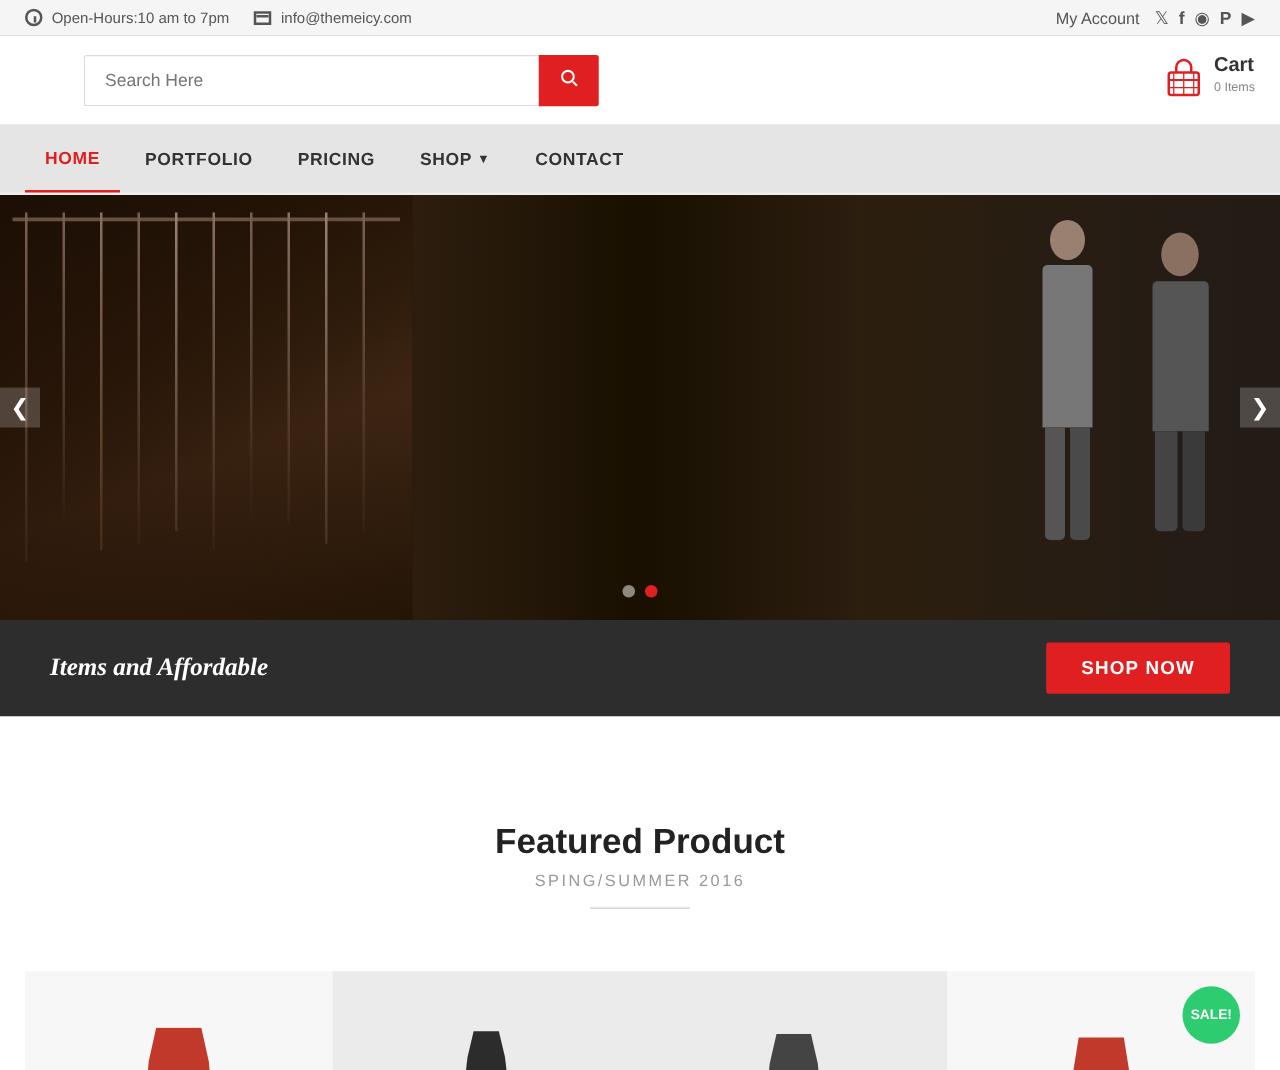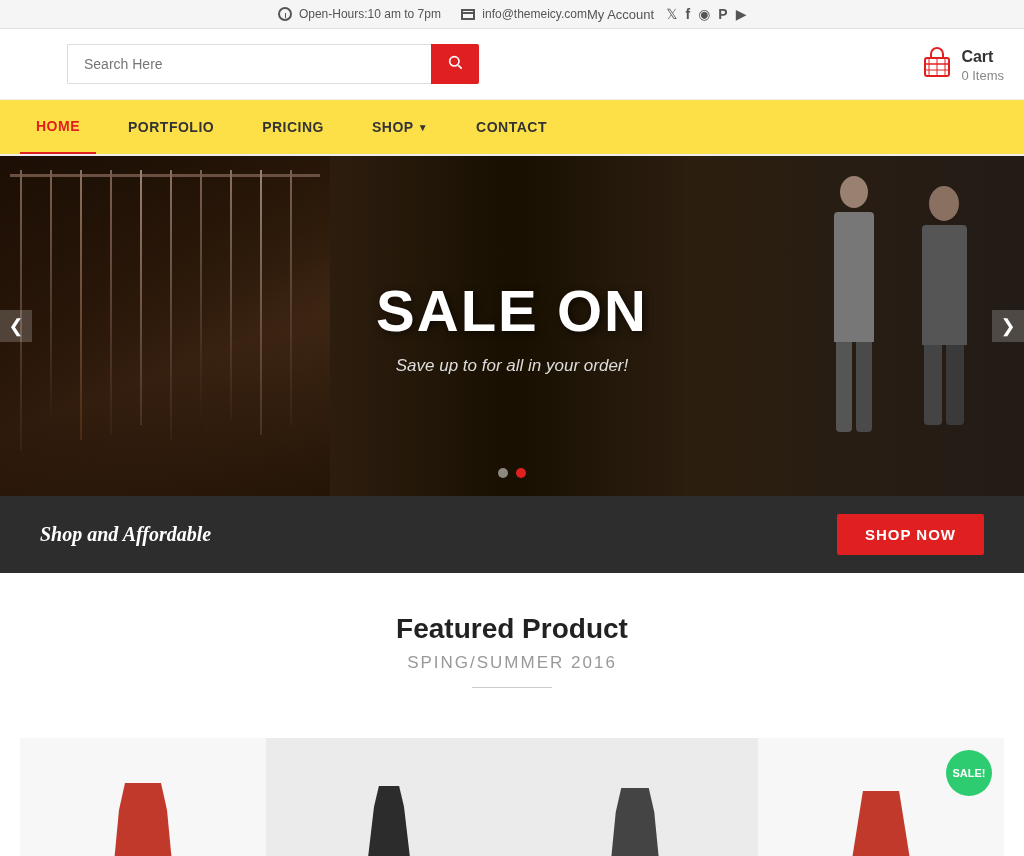--- a/index.html
+++ b/index.html
@@ -5,21 +5,21 @@
     * { margin: 0; padding: 0; box-sizing: border-box; }
     body { font-family: Arial, sans-serif; width: 1024px; background: #fff; overflow-x: hidden; }
 
     
     .top-bar {
       background: #f5f5f5;
       border-bottom: 1px solid #e0e0e0;
       padding: 6px 20px;
       display: flex;
       align-items: center;
-      justify-content: center;
+      justify-content: space-between;
       font-size: 12px;
       color: #555;
     }
     .top-bar-left { display: flex; align-items: center; gap: 20px; }
     .top-bar-right { display: flex; align-items: center; gap: 12px; }
     .top-bar-right a { color: #555; text-decoration: none; font-size: 13px; }
     .social-icons { display: flex; gap: 8px; }
     .social-icons span { cursor: pointer; font-size: 14px; color: #555; }
 
     
@@ -49,37 +49,37 @@
     .search-bar button {
       background: #e02020;
       border: none;
       padding: 10px 16px;
       cursor: pointer;
       border-radius: 0 2px 2px 0;
       color: #fff;
       font-size: 16px;
     }
 
-    .cart-area { display: flex; align-items: flex-end; gap: 3px; }
+    .cart-area { display: flex; align-items: flex-start; gap: 3px; }
     .cart-icon-wrap {
       width: 42px; height: 42px;
       display: flex; align-items: center; justify-content: center;
     }
     .cart-text { line-height: 1.3; }
     .cart-text .cart-label { font-size: 16px; font-weight: bold; color: #333; }
-    .cart-text .cart-count { font-size: 13px; color: #888; }
+    .cart-text .cart-count { font-size: 10px; color: #888; }
 
     
     .nav {
-      background: #fde047;
+      background: #e5e5e5;
       border-bottom: 2px solid #eee;
       padding: 0 20px;
       display: flex;
       align-items: center;
-      gap: 16px;
+      gap: 4px;
     }
     .nav a {
       text-decoration: none;
       font-size: 14px;
       font-weight: 600;
       color: #333;
       padding: 18px 16px;
       display: inline-block;
       letter-spacing: 0.5px;
       text-transform: uppercase;
@@ -196,29 +196,30 @@
       cursor: pointer;
       border-radius: 2px;
       text-transform: uppercase;
       letter-spacing: 1px;
     }
 
     
     .featured {
       padding: 40px 20px 20px;
       text-align: center;
+      margin-top: 44px;
     }
     .featured-title {
       font-size: 28px;
       font-weight: 900;
       color: #222;
       margin-bottom: 8px;
     }
     .featured-sub {
-      font-size: 17px;
+      font-size: 13px;
       color: #999;
       letter-spacing: 2px;
       text-transform: uppercase;
       margin-bottom: 14px;
     }
     .featured-divider {
       width: 80px;
       height: 1px;
       background: #ccc;
       margin: 0 auto 30px;
@@ -411,37 +412,33 @@
         <div style="width:40px;height:130px;background:#777;margin:4px auto 0;border-radius:4px 4px 0 0;"></div>
         <div style="display:flex;justify-content:center;gap:4px;margin-top:0;">
           <div style="width:16px;height:90px;background:#555;border-radius:0 0 4px 4px;"></div>
           <div style="width:16px;height:90px;background:#4a4a4a;border-radius:0 0 4px 4px;"></div>
         </div>
       </div>
     </div>
 
     <div class="hero-overlay"></div>
 
-    <div class="hero-content">
-      <div class="hero-title">SALE ON</div>
-      <div class="hero-sub">Save up to for all in your order!</div>
-    </div>
 
     <button class="hero-arrow hero-arrow-left">❮</button>
     <button class="hero-arrow hero-arrow-right">❯</button>
 
     <div class="hero-dots">
       <div class="hero-dot"></div>
       <div class="hero-dot active"></div>
     </div>
   </div>
 </div>
 
 <div class="banner-strip">
-  <div class="banner-text">Shop and Affordable</div>
+  <div class="banner-text">Items and Affordable</div>
   <button class="shop-now-btn">Shop Now</button>
 </div>
 
 <div class="featured">
   <h2 class="featured-title">Featured Product</h2>
   <div class="featured-sub">SPING/SUMMER 2016</div>
   <div class="featured-divider"></div>
 </div>
 
 <div class="products">

